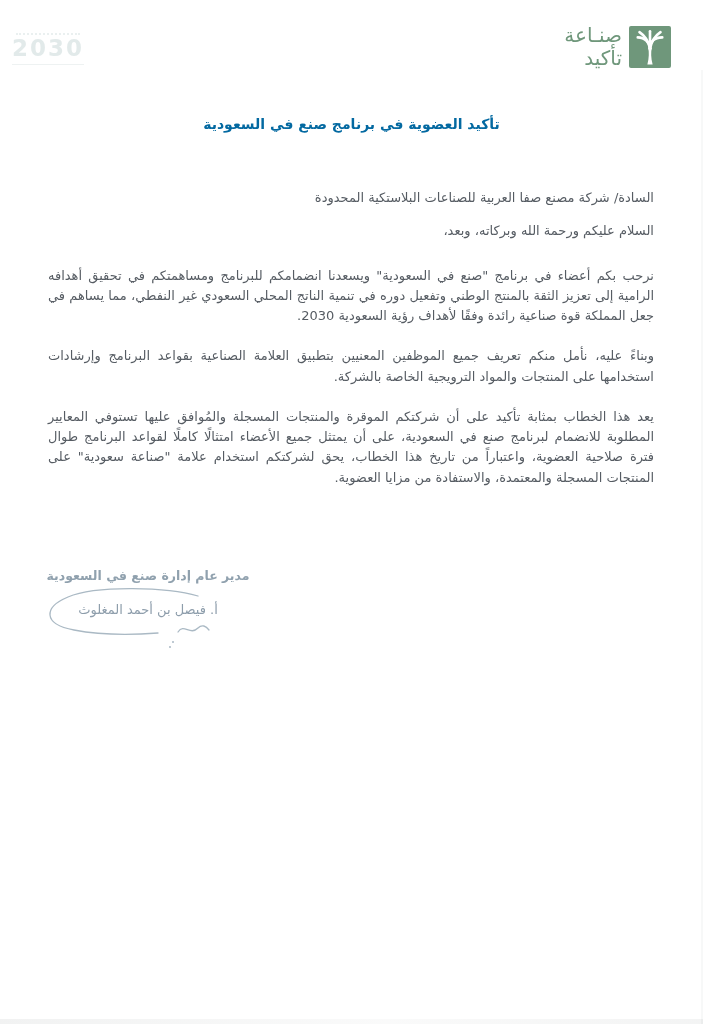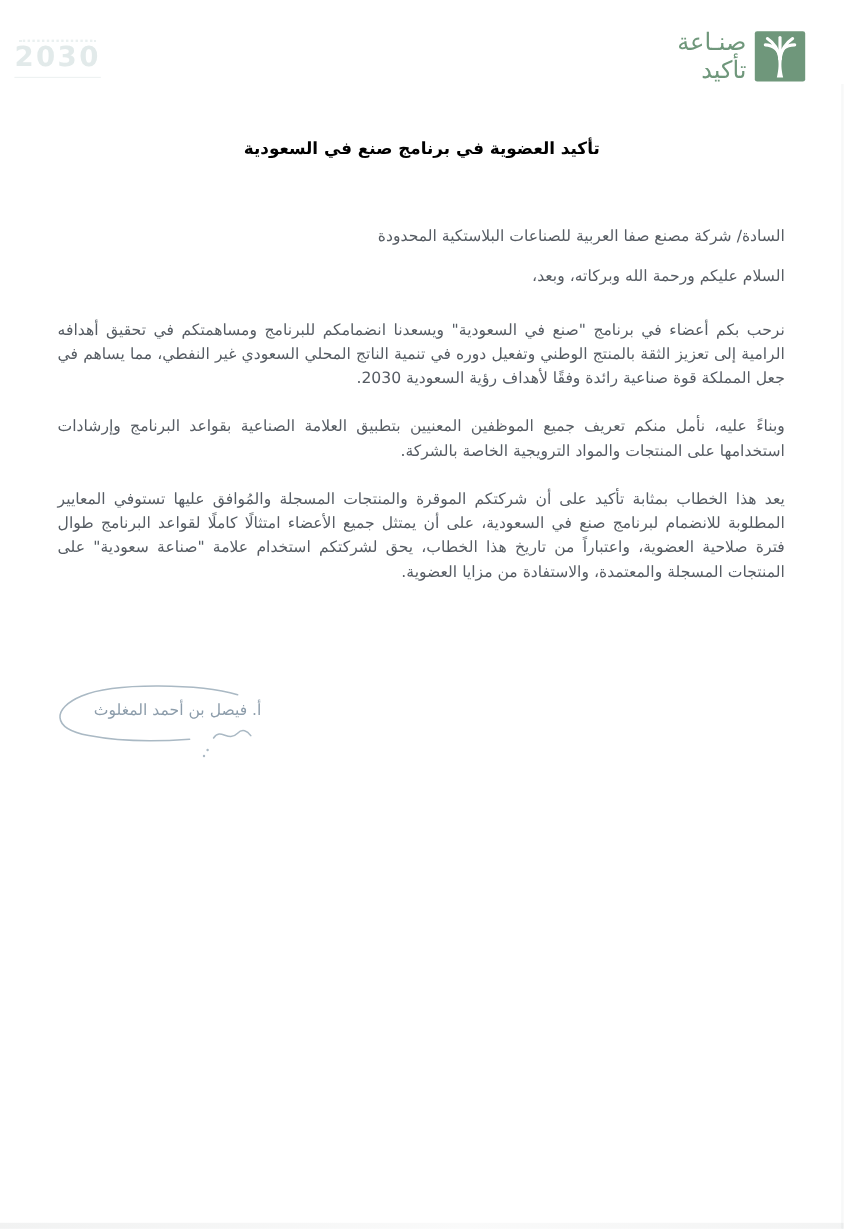--- a/index.html
+++ b/index.html
@@ -35,21 +35,21 @@
   }
   .logo-text{
     text-align:right;direction:rtl;
     font-weight:normal;font-size:20px;line-height:1.15;
   }
 
   
   .title{
     position:absolute;top:116px;left:0;right:0;
     text-align:center;direction:rtl;
-    font-size:14px;font-weight:bold;color:#000000;
+    font-size:14px;font-weight:bold;color:#0369a1;
   }
 
   
   .bodytext{
     position:absolute;top:188px;left:48px;right:49px;
     direction:rtl;text-align:right;
     font-size:13px;color:#565c63;line-height:1.56;
   }
   .addressee{margin-bottom:13px;}
   .greeting{margin-bottom:24px;}
@@ -114,20 +114,21 @@
 
   <div class="bodytext">
     <div class="addressee">السادة/ شركة مصنع صفا العربية للصناعات البلاستكية المحدودة</div>
     <div class="greeting">السلام عليكم ورحمة الله وبركاته، وبعد،</div>
     <p>نرحب بكم أعضاء في برنامج "صنع في السعودية" ويسعدنا انضمامكم للبرنامج ومساهمتكم في تحقيق أهدافه الرامية إلى تعزيز الثقة بالمنتج الوطني وتفعيل دوره في تنمية الناتج المحلي السعودي غير النفطي، مما يساهم في جعل المملكة قوة صناعية رائدة وفقًا لأهداف رؤية السعودية 2030.</p>
     <p>وبناءً عليه، نأمل منكم تعريف جميع الموظفين المعنيين بتطبيق العلامة الصناعية بقواعد البرنامج وإرشادات استخدامها على المنتجات والمواد الترويجية الخاصة بالشركة.</p>
     <p>يعد هذا الخطاب بمثابة تأكيد على أن شركتكم الموقرة والمنتجات المسجلة والمُوافق عليها تستوفي المعايير المطلوبة للانضمام لبرنامج صنع في السعودية، على أن يمتثل جميع الأعضاء امتثالًا كاملًا لقواعد البرنامج طوال فترة صلاحية العضوية، واعتباراً من تاريخ هذا الخطاب، يحق لشركتكم استخدام علامة "صناعة سعودية" على المنتجات المسجلة والمعتمدة، والاستفادة من مزايا العضوية.</p>
   </div>
 
   <div class="signature">
+    <div class="sig-role">مدير عام إدارة صنع في السعودية</div>
     <div class="sig-name-wrap">
       <svg class="sig-curve" width="224" height="78" viewBox="0 0 224 78" aria-hidden="true">
         <g stroke="#aab9c4" fill="none" stroke-width="1.3" stroke-linecap="round">
           <path d="M162 11 C132 2, 60 0, 32 12 C 8 22, 6 39, 38 45 C 64 50, 96 50, 122 48"></path>
           <path d="M142 47 C148 38, 154 51, 162 43 C166 39, 170 41, 173 45"></path>
         </g>
         <circle cx="137" cy="57" r="1" fill="#aab9c4"></circle>
         <circle cx="134" cy="62" r="1" fill="#aab9c4"></circle>
       </svg>
       <div class="sig-name">أ. فيصل بن أحمد المغلوث</div>

